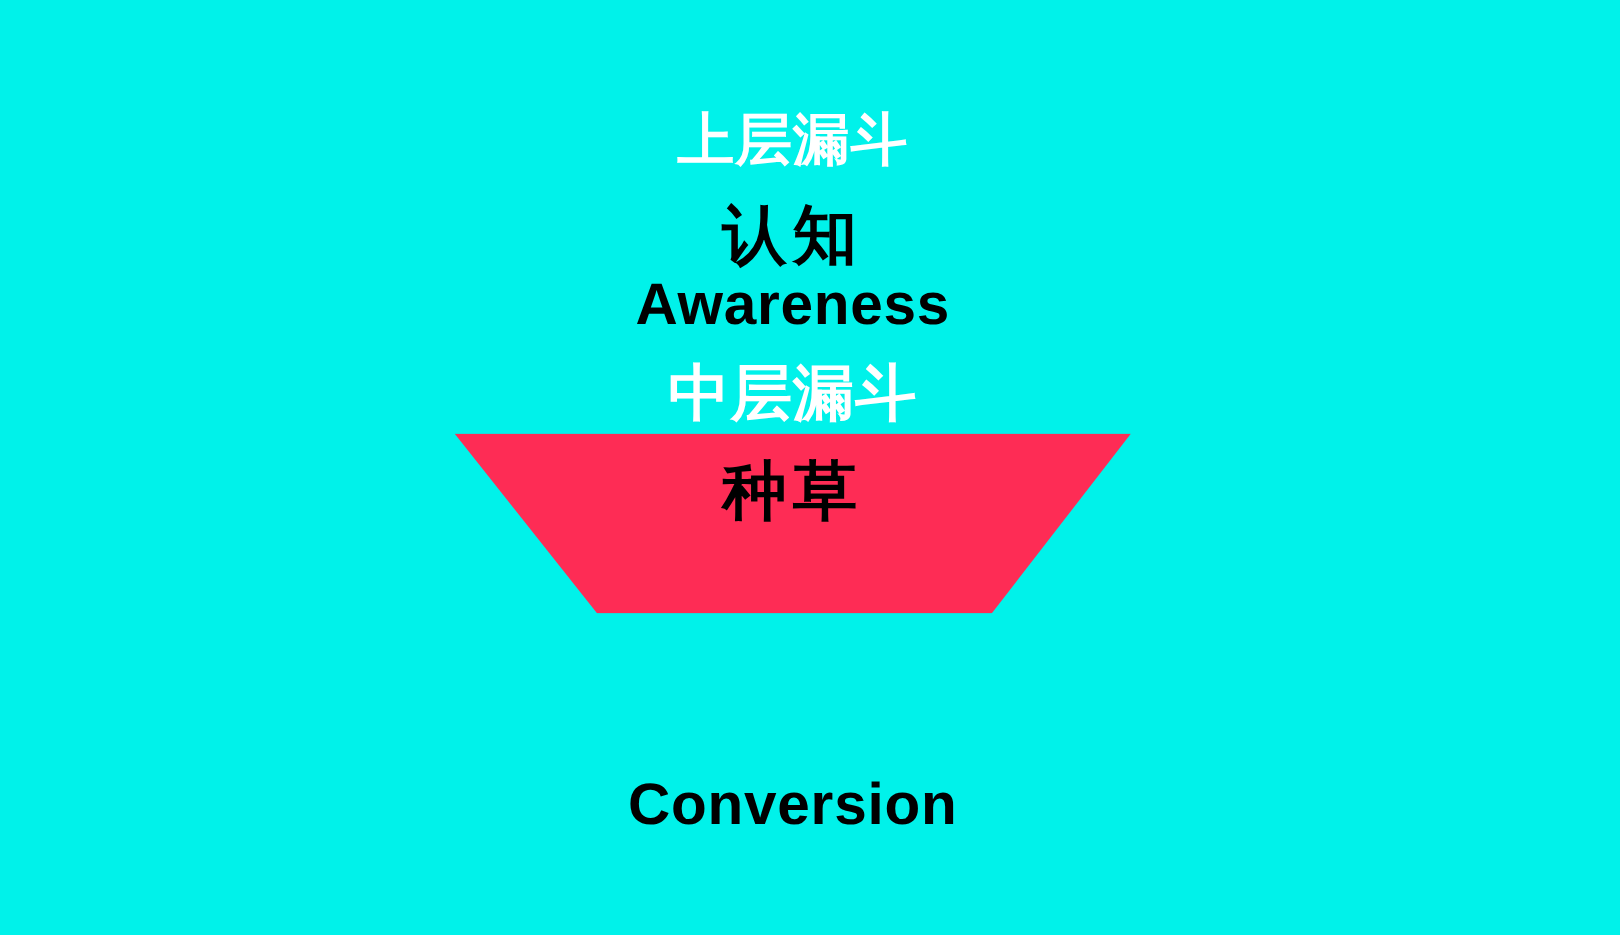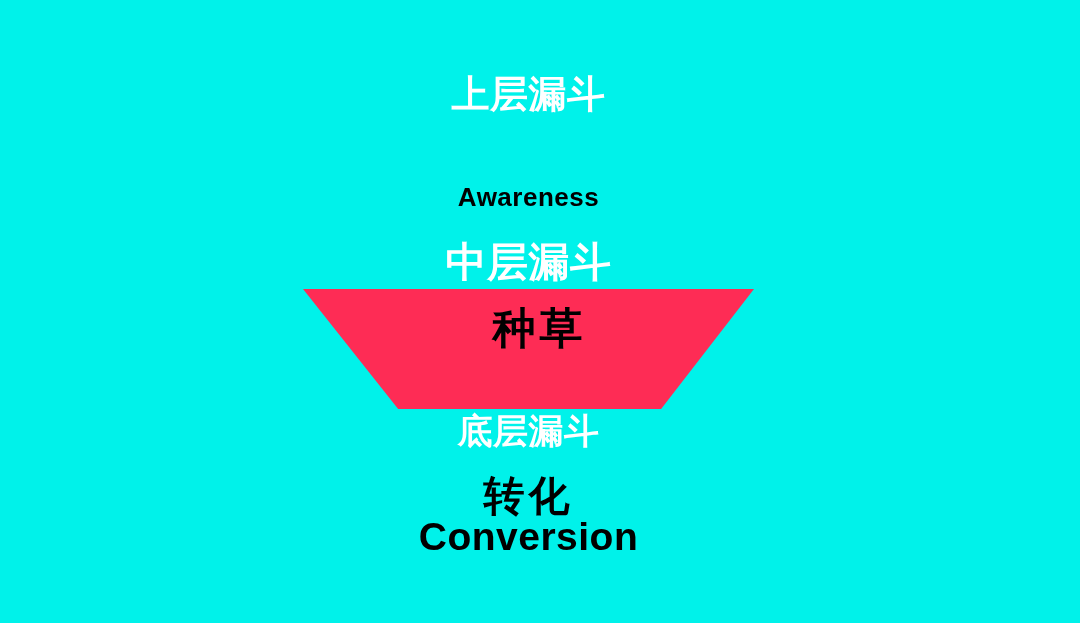--- a/index.html
+++ b/index.html
@@ -41,48 +41,47 @@
     font-size: 43px;
     line-height: 1;
     letter-spacing: 4px;
   }
   .name-en {
     color: var(--label-dark, #000000);
     line-height: 1;
   }
   .tier-label.t1 { top: 52px;  font-size: 38px; }
   .name-cn.t1    { top: 113px; }
-  .name-en.t1    { top: 161px; font-size: 26px; }
+  .name-en.t1    { top: 161px; font-size: 39px; }
 
   .tier-label.t2 { top: 219px; }
   .trapezoid {
     position: absolute;
     left: 303px;
     top: 266px;
     width: 451px;
     height: 120px;
     background: var(--funnel-shape, #FE2C55);
     clip-path: polygon(0 0, 100% 0, 79.4% 100%, 21.1% 100%);
   }
-  .name-cn.t2    { top: 284px; padding-left: 11px; }
+  .name-cn.t2    { top: 284px; }
   .name-en.t2    { top: 335px; font-size: 36px; }
 
   .tier-label.t3 { top: 390px; font-size: 35px; }
   .name-cn.t3    { top: 453px; font-size: 41px; }
   .name-en.t3    { top: 494px; font-size: 39px; text-align: center; }
 </style>
 </head>
 <body>
 
 <div class="canvas">
 
   <div class="line tier-label t1">上层漏斗</div>
+  <div class="line name-cn t1">认知</div>
   <div class="line name-en t1">Awareness</div>
 
   <div class="line tier-label t2">中层漏斗</div>
   <div class="trapezoid"></div>
   <div class="line name-cn t2">种草</div>
 
-  <div class="line tier-label t3">底层漏斗</div>
-  <div class="line name-cn t3">转化</div>
   <div class="line name-en t3">Conversion</div>
 
 </div>
 
 </body></html>

